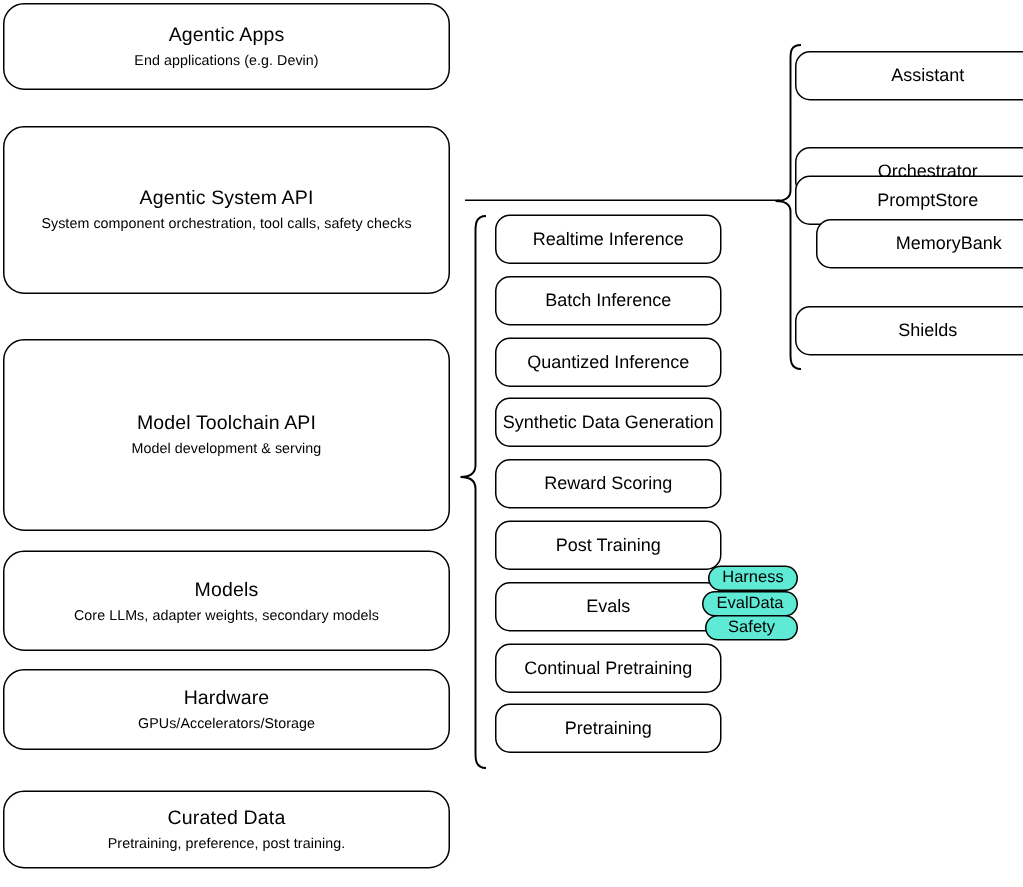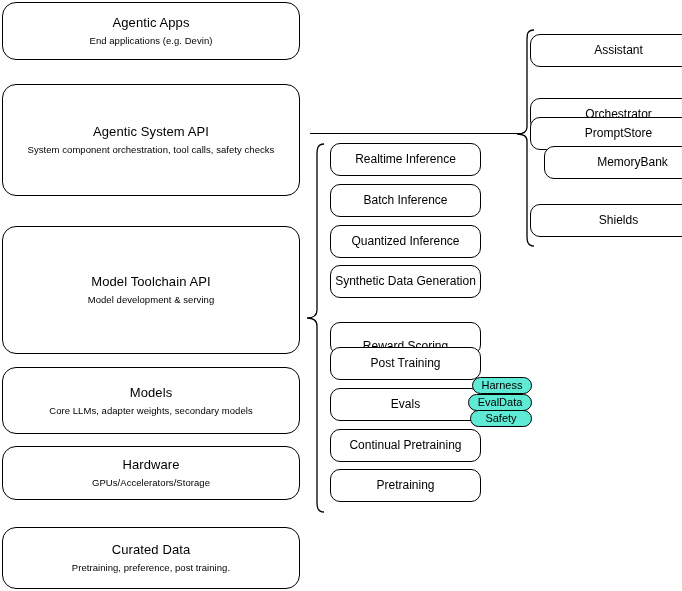--- a/index.html
+++ b/index.html
@@ -112,21 +112,21 @@
   <div class="node layer" style="top:367px; height:67px;">
     <div class="title">Models</div>
     <div class="sub">Core LLMs, adapter weights, secondary models</div>
   </div>
 
   <div class="node layer" style="top:446px; height:54px;">
     <div class="title">Hardware</div>
     <div class="sub">GPUs/Accelerators/Storage</div>
   </div>
 
-  <div class="node layer" style="top:527px; height:62px;align-items:center;">
+  <div class="node layer" style="top:527px; height:52px;align-items:center;">
     <div class="title">Curated Data</div>
     <div class="sub">Pretraining, preference, post training.</div>
   </div>
 
   <div class="hline" style="left:310px; top:133px; width:210px;"></div>
 
   <div class="brace" style="left:304px; top:142px;">
     <svg width="22" height="372" viewBox="0 0 22 372">
       <path d="M20 2 C13 2 13 8 13 12 L13 168 C13 174 9 176 3 176 C9 176 13 178 13 184 L13 360 C13 364 13 370 20 370" fill="none" stroke="#000000" stroke-width="1.3"></path>
     </svg>
@@ -137,21 +137,21 @@
   </div>
   <div class="node cap mid" style="top:184px;">
     <span>Batch Inference</span>
   </div>
   <div class="node cap mid" style="top:225px;">
     <span>Quantized Inference</span>
   </div>
   <div class="node cap mid" style="top:265px;">
     <span>Synthetic Data Generation</span>
   </div>
-  <div class="node cap mid" style="top:322px;justify-content:flex-end;">
+  <div class="node cap mid" style="top:306px;">
     <span>Reward Scoring</span>
   </div>
   <div class="node cap mid" style="top:347px;">
     <span>Post Training</span>
   </div>
   <div class="node cap mid" style="top:388px;">
     <span>Evals</span>
   </div>
   <div class="node cap mid" style="top:429px;">
     <span>Continual Pretraining</span>

